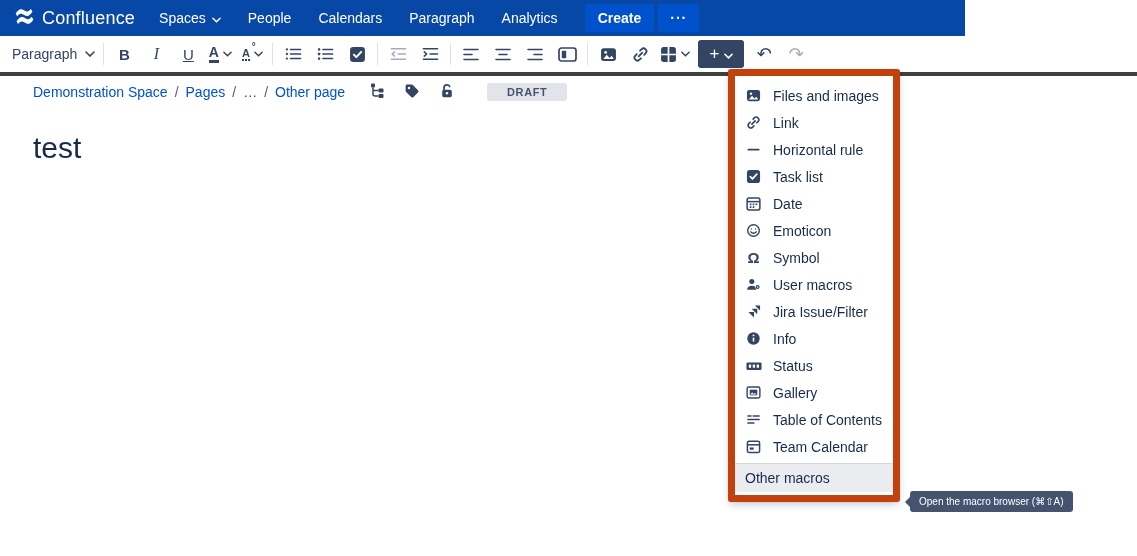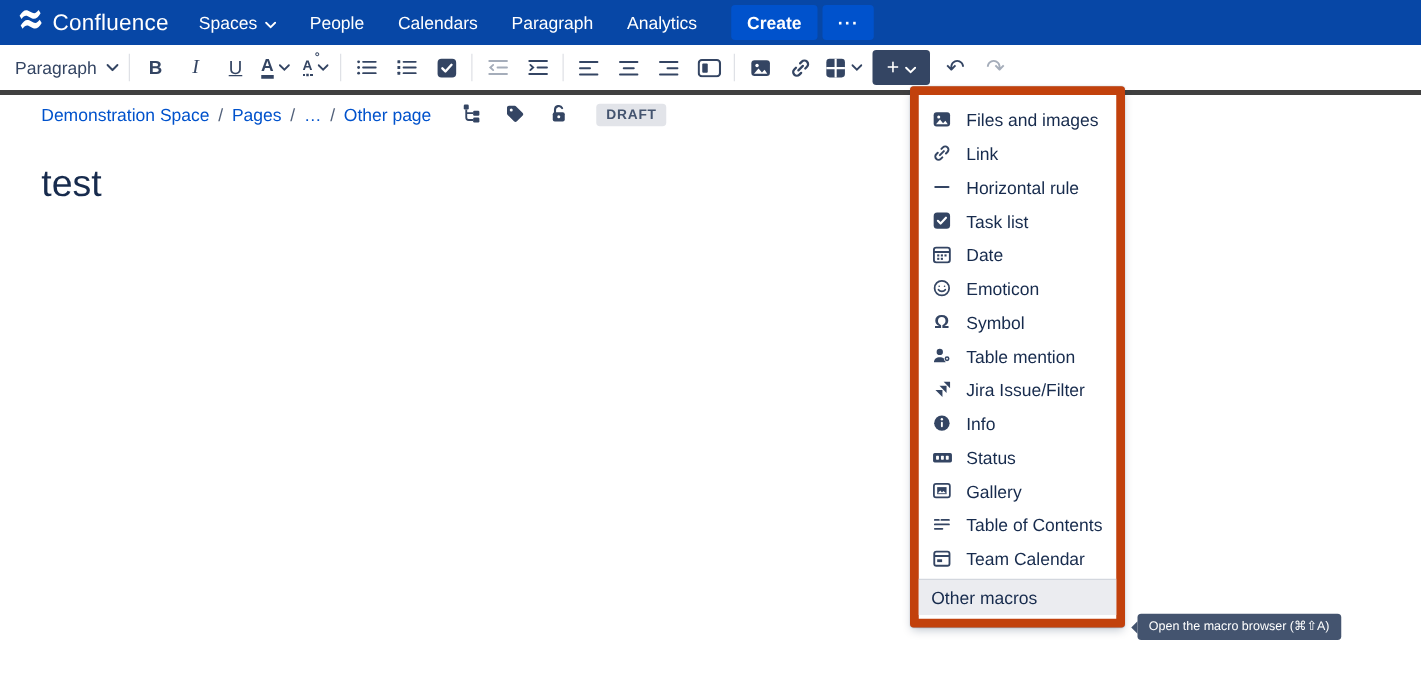--- a/index.html
+++ b/index.html
@@ -1,21 +1,21 @@
 <!DOCTYPE html>
 <html><head>
 <meta charset="utf-8">
 <style>
   * { margin:0; padding:0; box-sizing:border-box; }
   html,body { background:#fff; }
   body { font-family:"Liberation Sans","DejaVu Sans",sans-serif; }
   .stage { position:relative; width:1137px; height:556px; background:#fff; overflow:hidden; }
 
   
-  .topnav { position:absolute; left:0; top:0; width:1137px; height:36px;
+  .topnav { position:absolute; left:0; top:0; width:965px; height:36px;
     background:#0747A6; display:flex; align-items:center; padding:0 14px; }
   .brand { display:flex; align-items:center; gap:7px; color:#fff; margin-right:24px; }
   .brand-name { font-size:18px; font-weight:500; letter-spacing:.2px; }
   .navitem { color:#ffffff; font-size:14px; margin-right:27px; display:flex; align-items:center; gap:6px; cursor:pointer; }
   .nav-btn { background:#0052CC; color:#fff; font-size:14px; font-weight:700;
     border:none; border-radius:3px; height:28px; padding:0 13px; cursor:pointer; }
   .nav-btn.more { margin-left:4px; padding:0 12px; font-weight:700; letter-spacing:1px; }
 
   
   .toolbar { position:absolute; left:0; top:36px; width:1137px; height:40px; background:#fff;
@@ -36,22 +36,22 @@
   .plus-glyph { font-size:17px; font-weight:400; line-height:1; margin-top:-1px; }
   .undo { font-size:18px; color:#344563; }
   .redo { font-size:18px; color:#A5ADBA; }
   .disabled { color:#A5ADBA; }
 
   
   .crumbs { position:absolute; left:33px; top:82px; display:flex; align-items:center; font-size:14px; color:#42526E; }
   .crumbs a { color:#0052CC; text-decoration:none; cursor:pointer; }
   .crumb-sep { margin:0 7px; color:#505F79; }
   .crumb-icons { display:flex; align-items:center; gap:19px; margin-left:24px; }
-  .draft-badge { margin-left:22px; background:#E2E4E9; color:#44546F; font-size:11px; font-weight:700;
-    letter-spacing:.6px; border-radius:3px; padding:3px 8px; }
+  .draft-badge { margin-left:32px; background:#E2E4E9; color:#44546F; font-size:11px; font-weight:700;
+    letter-spacing:.6px; border-radius:3px; padding:3px 20px; }
   .page-title { position:absolute; left:33px; top:131px; font-size:30px; color:#172B4D; font-weight:400; }
 
   
   .menu { position:absolute; left:728px; top:69px; width:172px; background:#fff;
     border:7px solid #c2410c; border-radius:3px; padding:6px 0 3px 0;
     box-shadow:0 4px 8px -2px rgba(9,30,66,.25), 0 0 1px rgba(9,30,66,.3); z-index:5; }
   .mrow { display:flex; align-items:center; height:27px; padding:0 10px; font-size:14px; color:#172B4D; cursor:pointer; }
   .mrow .mic { width:17px; height:17px; margin-right:11px; display:flex; align-items:center; justify-content:center; flex:0 0 17px; }
   .msep { height:1px; background:#D3D7DE; margin:3px 0 0 0; }
   .mrow.highlight { background:#EBECF0; height:28px; }
@@ -382,21 +382,21 @@
     <div class="mrow">
       <span class="mic">
         <svg width="15" height="15" viewBox="0 0 16 16" fill="#344563">
             <circle cx="6.2" cy="4.8" r="2.7"></circle>
             <path d="M1.2 13.6c0-2.7 2.2-4.3 5-4.3s5 1.6 5 4.3z"></path>
             <circle cx="12.4" cy="10.6" r="2.6" fill="#fff"></circle>
             <circle cx="12.4" cy="10.6" r="2.1" fill="#344563"></circle>
             <circle cx="12.4" cy="10.6" r="0.8" fill="#fff"></circle>
           </svg>
       </span>
-        <span>Table mention</span>
+        <span>User macros</span>
     </div>
 
     <div class="mrow">
       <span class="mic">
         <svg width="15" height="15" viewBox="0 0 16 16" fill="#344563">
             <path d="M9.5 1.5H15V7L9.5 1.5z"></path>
             <path d="M6 5h6v6L6 5z"></path>
             <path d="M2.5 8.5h6v6l-6-6z"></path>
           </svg>
       </span>

